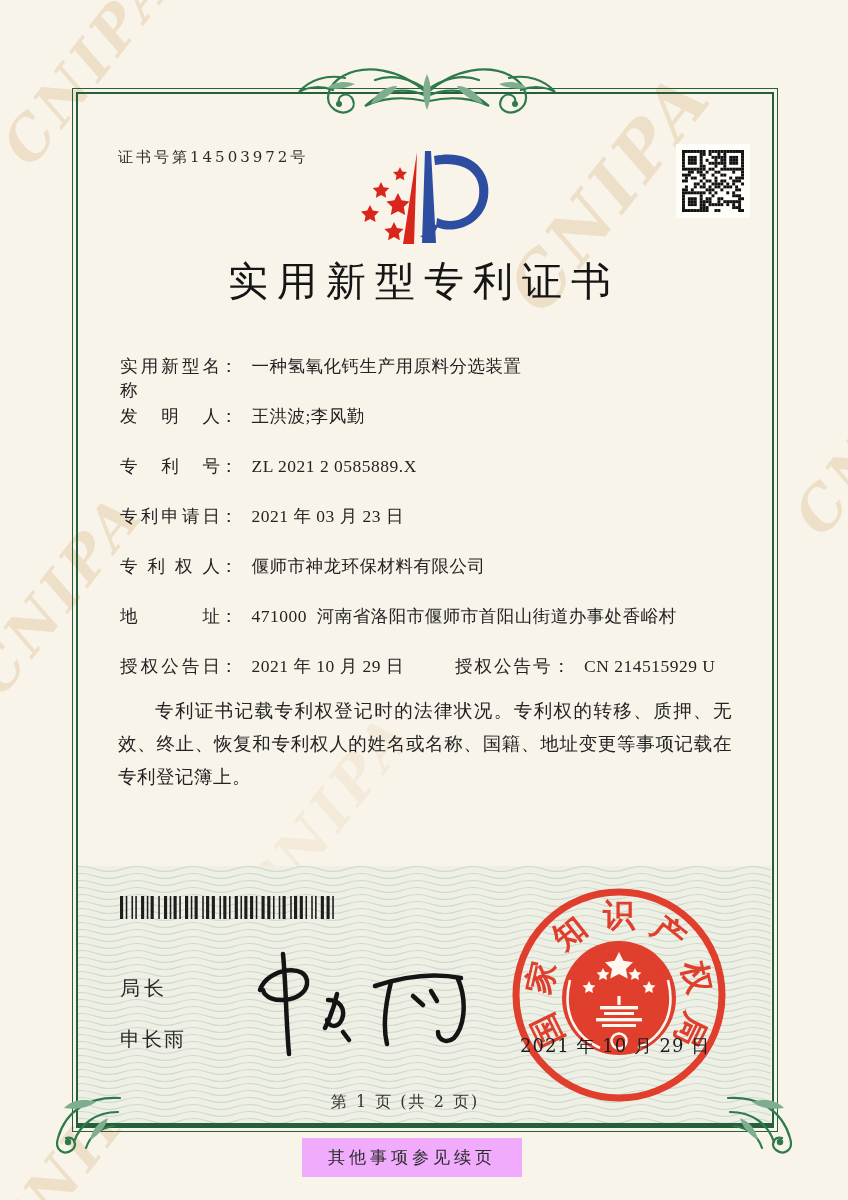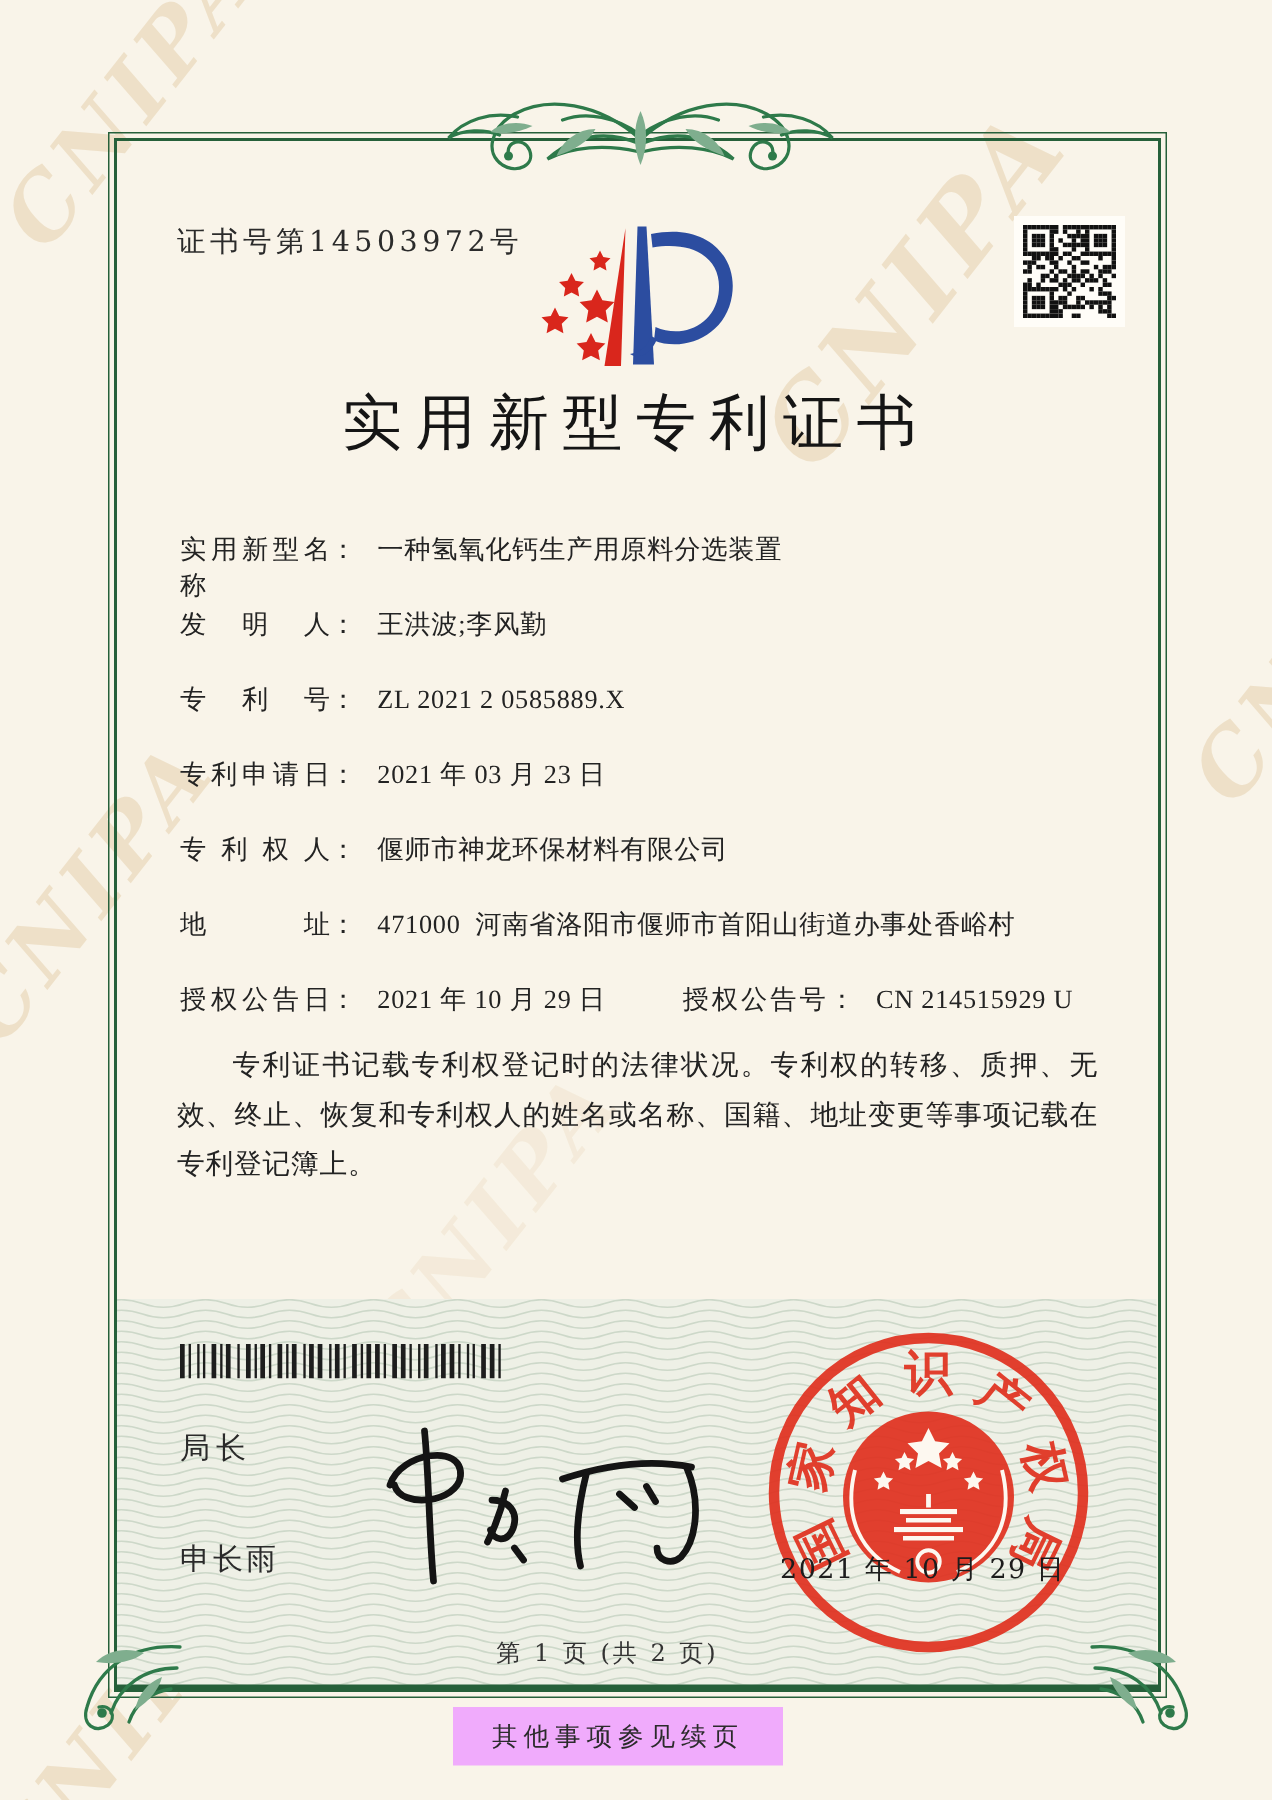--- a/index.html
+++ b/index.html
@@ -29,40 +29,40 @@
     border:1px solid #26603a;z-index:3;
   }
   .frame-inner{
     position:absolute;left:3px;top:3px;right:3px;bottom:3px;
     border:2px solid #26603a;border-bottom-width:5px;
   }
   .ornament{position:absolute;z-index:4;}
   
   .content{position:absolute;z-index:5;}
   .cert-number{
-    left:118px;top:148px;font-size:19px;letter-spacing:3px;color:#2b2b2b;
+    left:118px;top:148px;font-size:15px;letter-spacing:3px;color:#2b2b2b;
   }
   .title{
     left:0;top:254px;width:848px;text-align:center;
     font-size:40px;font-weight:normal;letter-spacing:9px;color:#151515;
   }
   .qr-box{left:676px;top:144px;width:74px;height:74px;background:#fffdf8;
     display:flex;align-items:center;justify-content:center;}
   .field-row{left:120px;width:616px;height:26px;font-size:17.5px;color:#232323;}
   .flabel{display:inline-block;width:100px;text-align:justify;text-align-last:justify;vertical-align:top;}
   .fcolon{display:inline-block;margin-right:14px;}
   .fvalue{white-space:pre-wrap;letter-spacing:0.5px;font-family:Liberation Serif, serif;}
   .field-right{position:absolute;left:335px;top:0;}
   .body-text{
     left:118px;top:694px;width:614px;font-size:18.5px;line-height:33px;
     text-align:justify;color:#232323;letter-spacing:0.5px;
   }
   .body-text p{margin:0;text-indent:2em;}
   .barcode{left:120px;top:896px;width:218px;height:23px;}
-  .signer-title{left:120px;top:952px;font-size:20px;letter-spacing:4px;
+  .signer-title{left:120px;top:975px;font-size:20px;letter-spacing:4px;
     font-family:"DejaVu Sans","Liberation Sans",sans-serif;color:#2a2a2a;}
   .signer-name{left:120px;top:1002px;font-size:20px;letter-spacing:2px;
     font-family:"DejaVu Sans","Liberation Sans",sans-serif;color:#2a2a2a;margin-top:24px;}
   .signature{left:225px;top:942px;z-index:5;}
   .seal{left:508px;top:884px;z-index:5;}
   .seal-date{
     left:520px;top:1034px;z-index:6;font-size:18px;letter-spacing:1px;
     color:#1c1c1c;white-space:pre;
   }
   .page-indicator{

